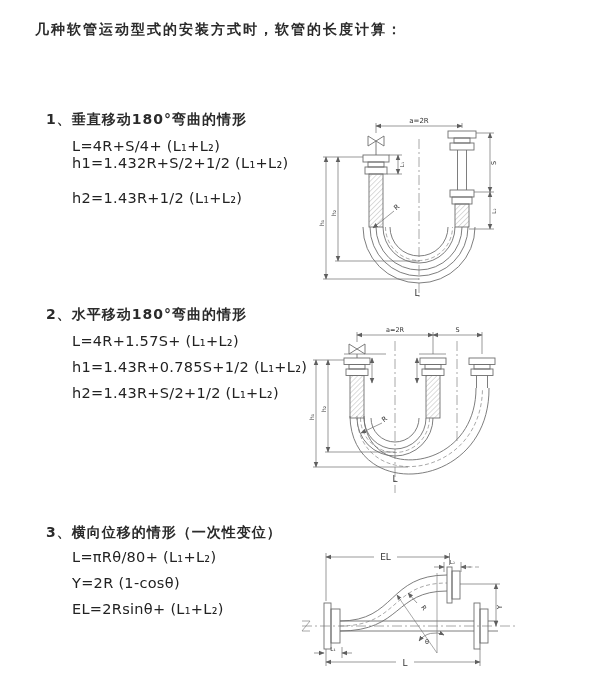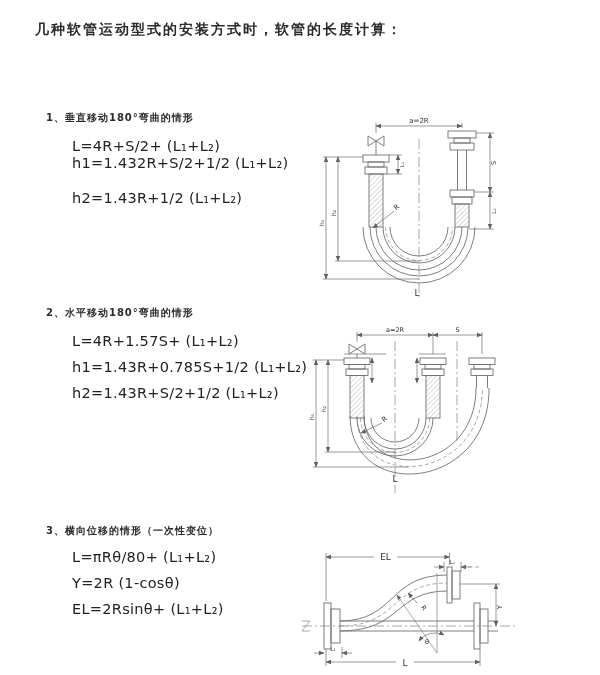--- a/index.html
+++ b/index.html
@@ -8,21 +8,21 @@
     font-family:"DejaVu Sans","Liberation Sans",sans-serif;
     color:#2b2b2b;overflow:hidden;
   }
   #page{position:relative;width:536px;height:675px;background:#ffffff;}
   .doc-title{
     position:absolute;left:35px;top:21px;
     font-size:14px;font-weight:bold;letter-spacing:2px;white-space:nowrap;
   }
   .sec-heading{
     position:absolute;left:46px;
-    font-size:10px;font-weight:bold;letter-spacing:1px;white-space:nowrap;
+    font-size:14px;font-weight:bold;letter-spacing:1px;white-space:nowrap;
   }
   .formula{
     position:absolute;left:72px;
     font-size:14.5px;font-weight:500;letter-spacing:0.3px;white-space:nowrap;
     color:#222;
   }
   .diag{position:absolute;margin-top:41px;}
   svg{display:block;}
   svg .ln{stroke:#6f6f6f;stroke-width:0.9;fill:none;}
   svg .thin{stroke:#7a7a7a;stroke-width:0.65;fill:none;}
@@ -32,21 +32,21 @@
   svg text{fill:#333;stroke:none;font-family:"DejaVu Sans",sans-serif;}
 </style>
 </head>
 <body>
 
 <div id="page">
 
   <div class="doc-title">几种软管运动型式的安装方式时，软管的长度计算：</div>
 
   <div class="sec-heading" style="top:111px">1、垂直移动180°弯曲的情形</div>
-  <div class="formula" style="top:138px">L=4R+S/2+ (L₁+L₂)</div>
+  <div class="formula" style="top:138px">L=4R+S/4+ (L₁+L₂)</div>
   <div class="formula" style="top:155px">h1=1.432R+S/2+1/2 (L₁+L₂)</div>
   <div class="formula" style="top:190px">h2=1.43R+1/2 (L₁+L₂)</div>
 
   <div class="sec-heading" style="top:306px">2、水平移动180°弯曲的情形</div>
   <div class="formula" style="top:333px">L=4R+1.57S+ (L₁+L₂)</div>
   <div class="formula" style="top:359px">h1=1.43R+0.785S+1/2 (L₁+L₂)</div>
   <div class="formula" style="top:385px">h2=1.43R+S/2+1/2 (L₁+L₂)</div>
 
   <div class="sec-heading" style="top:524px">3、横向位移的情形（一次性变位）</div>
   <div class="formula" style="top:549px">L=πRθ/80+ (L₁+L₂)</div>

